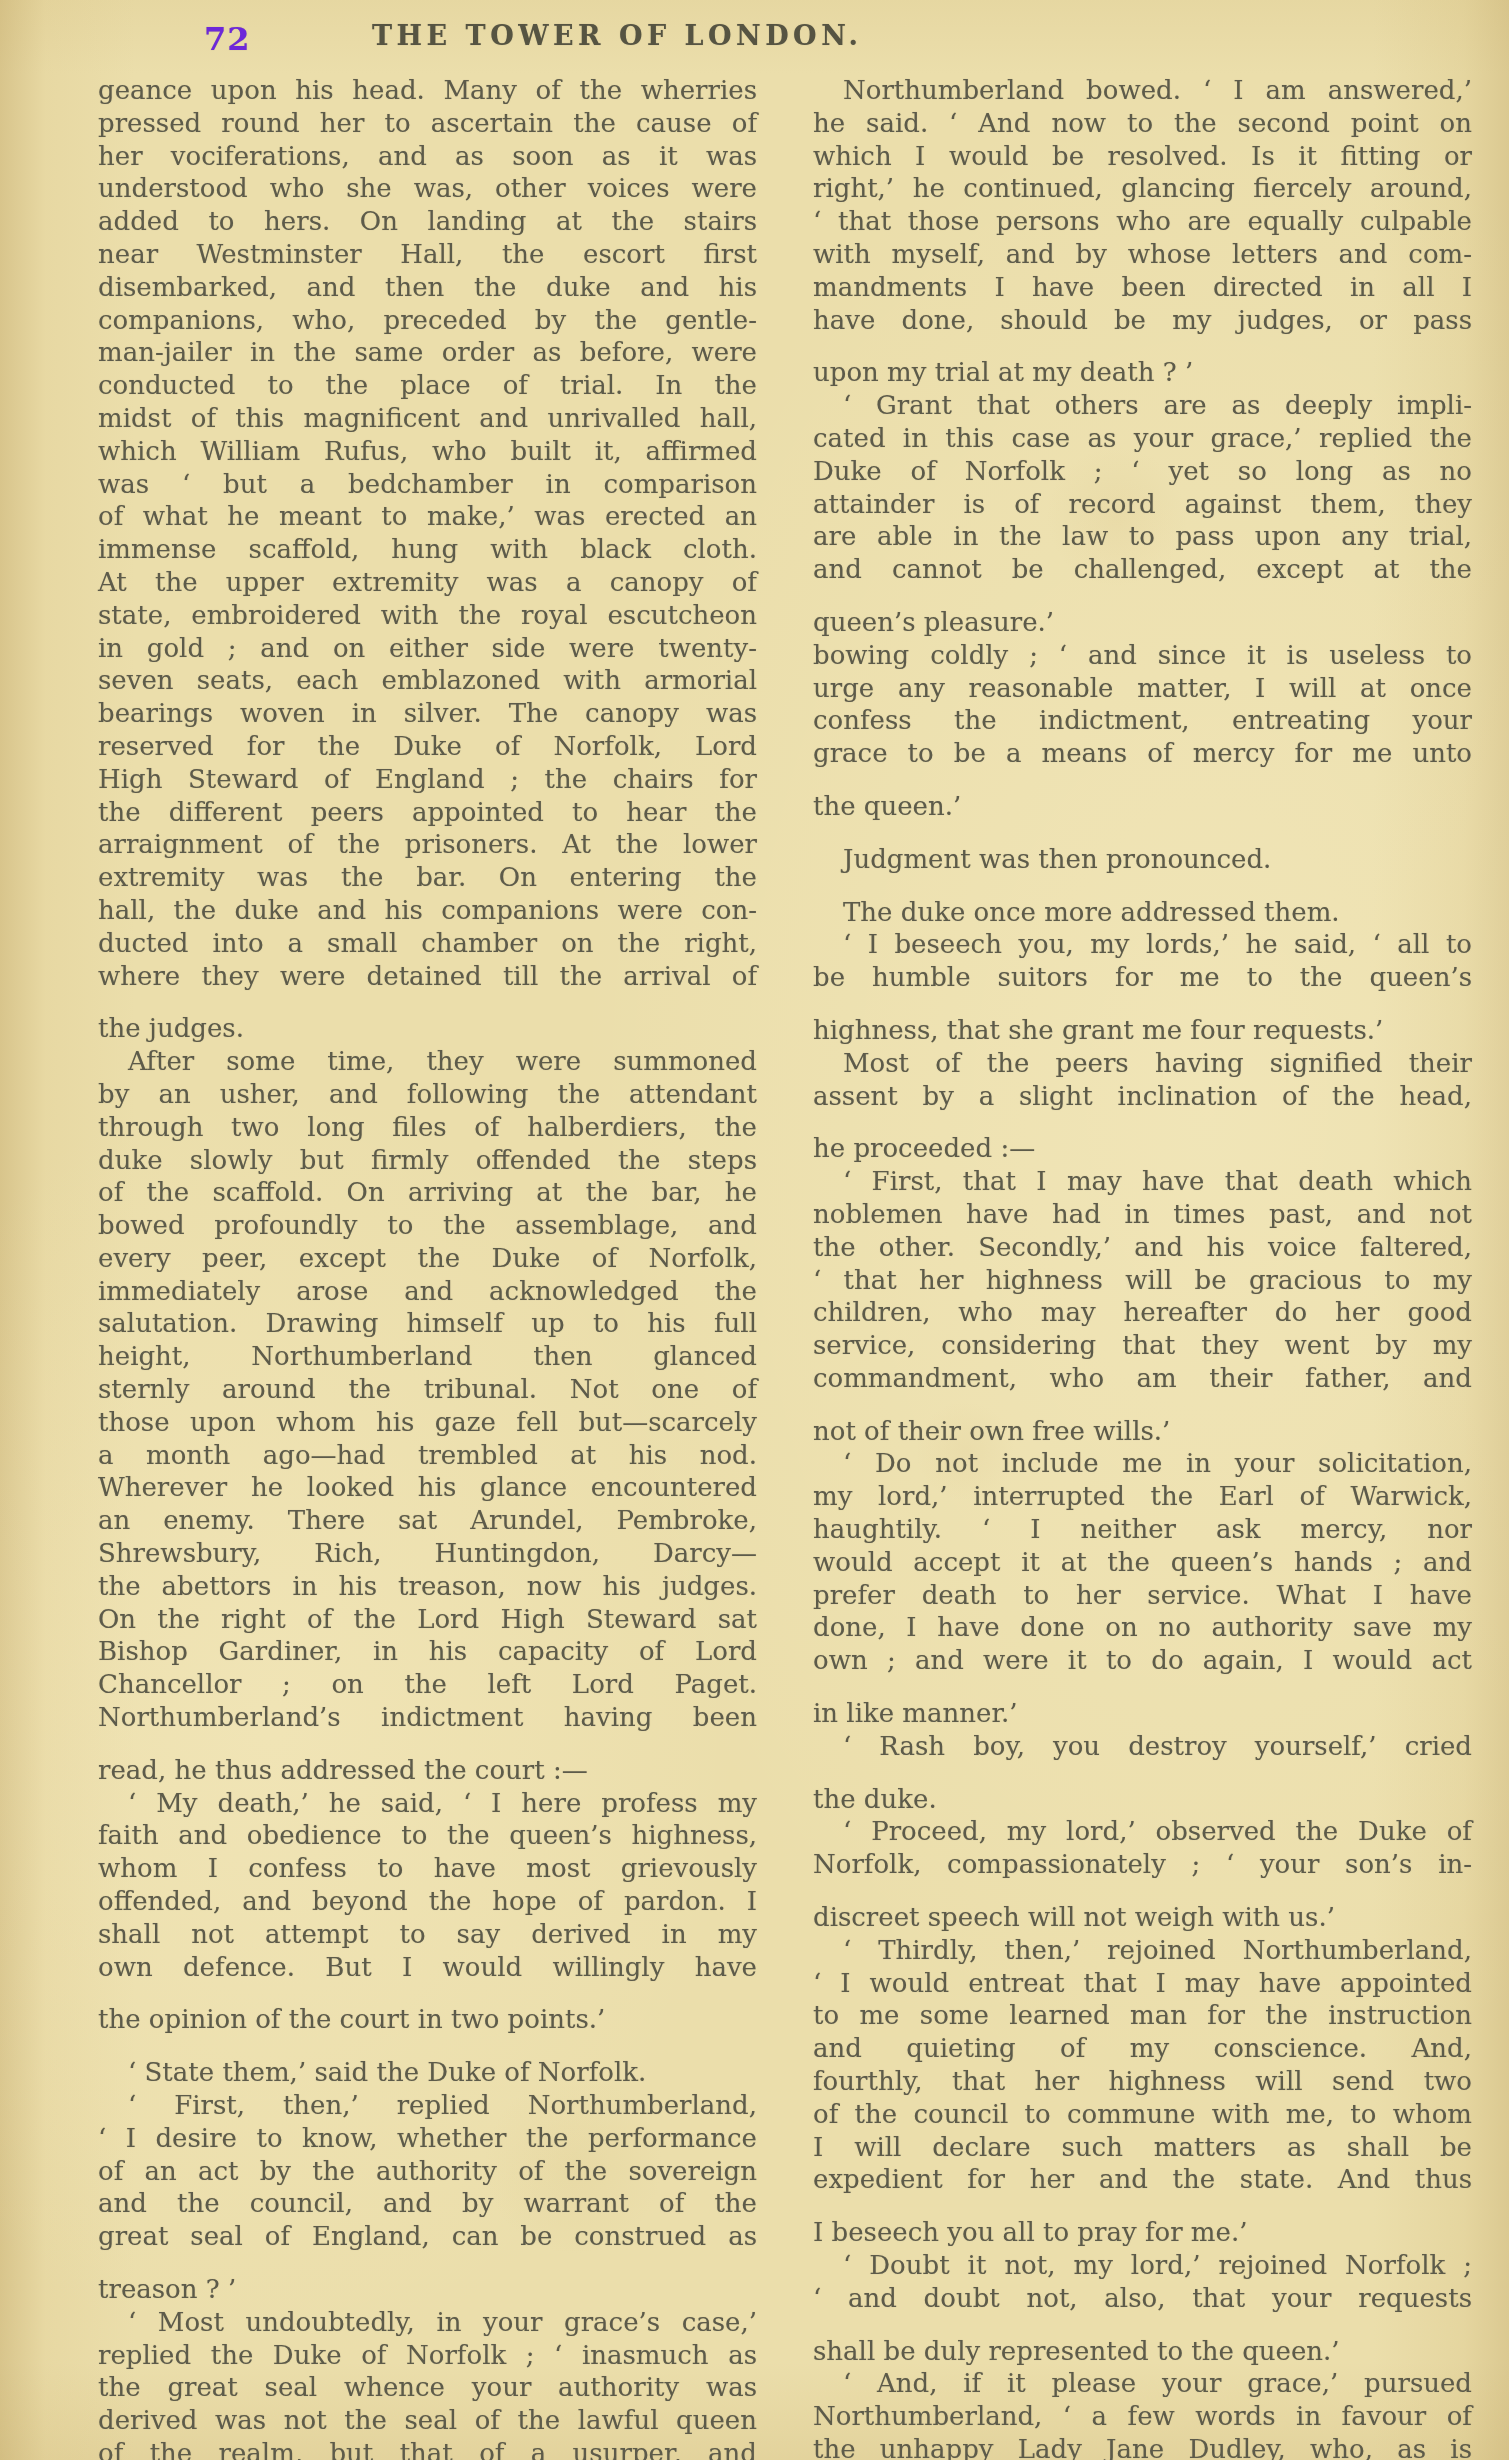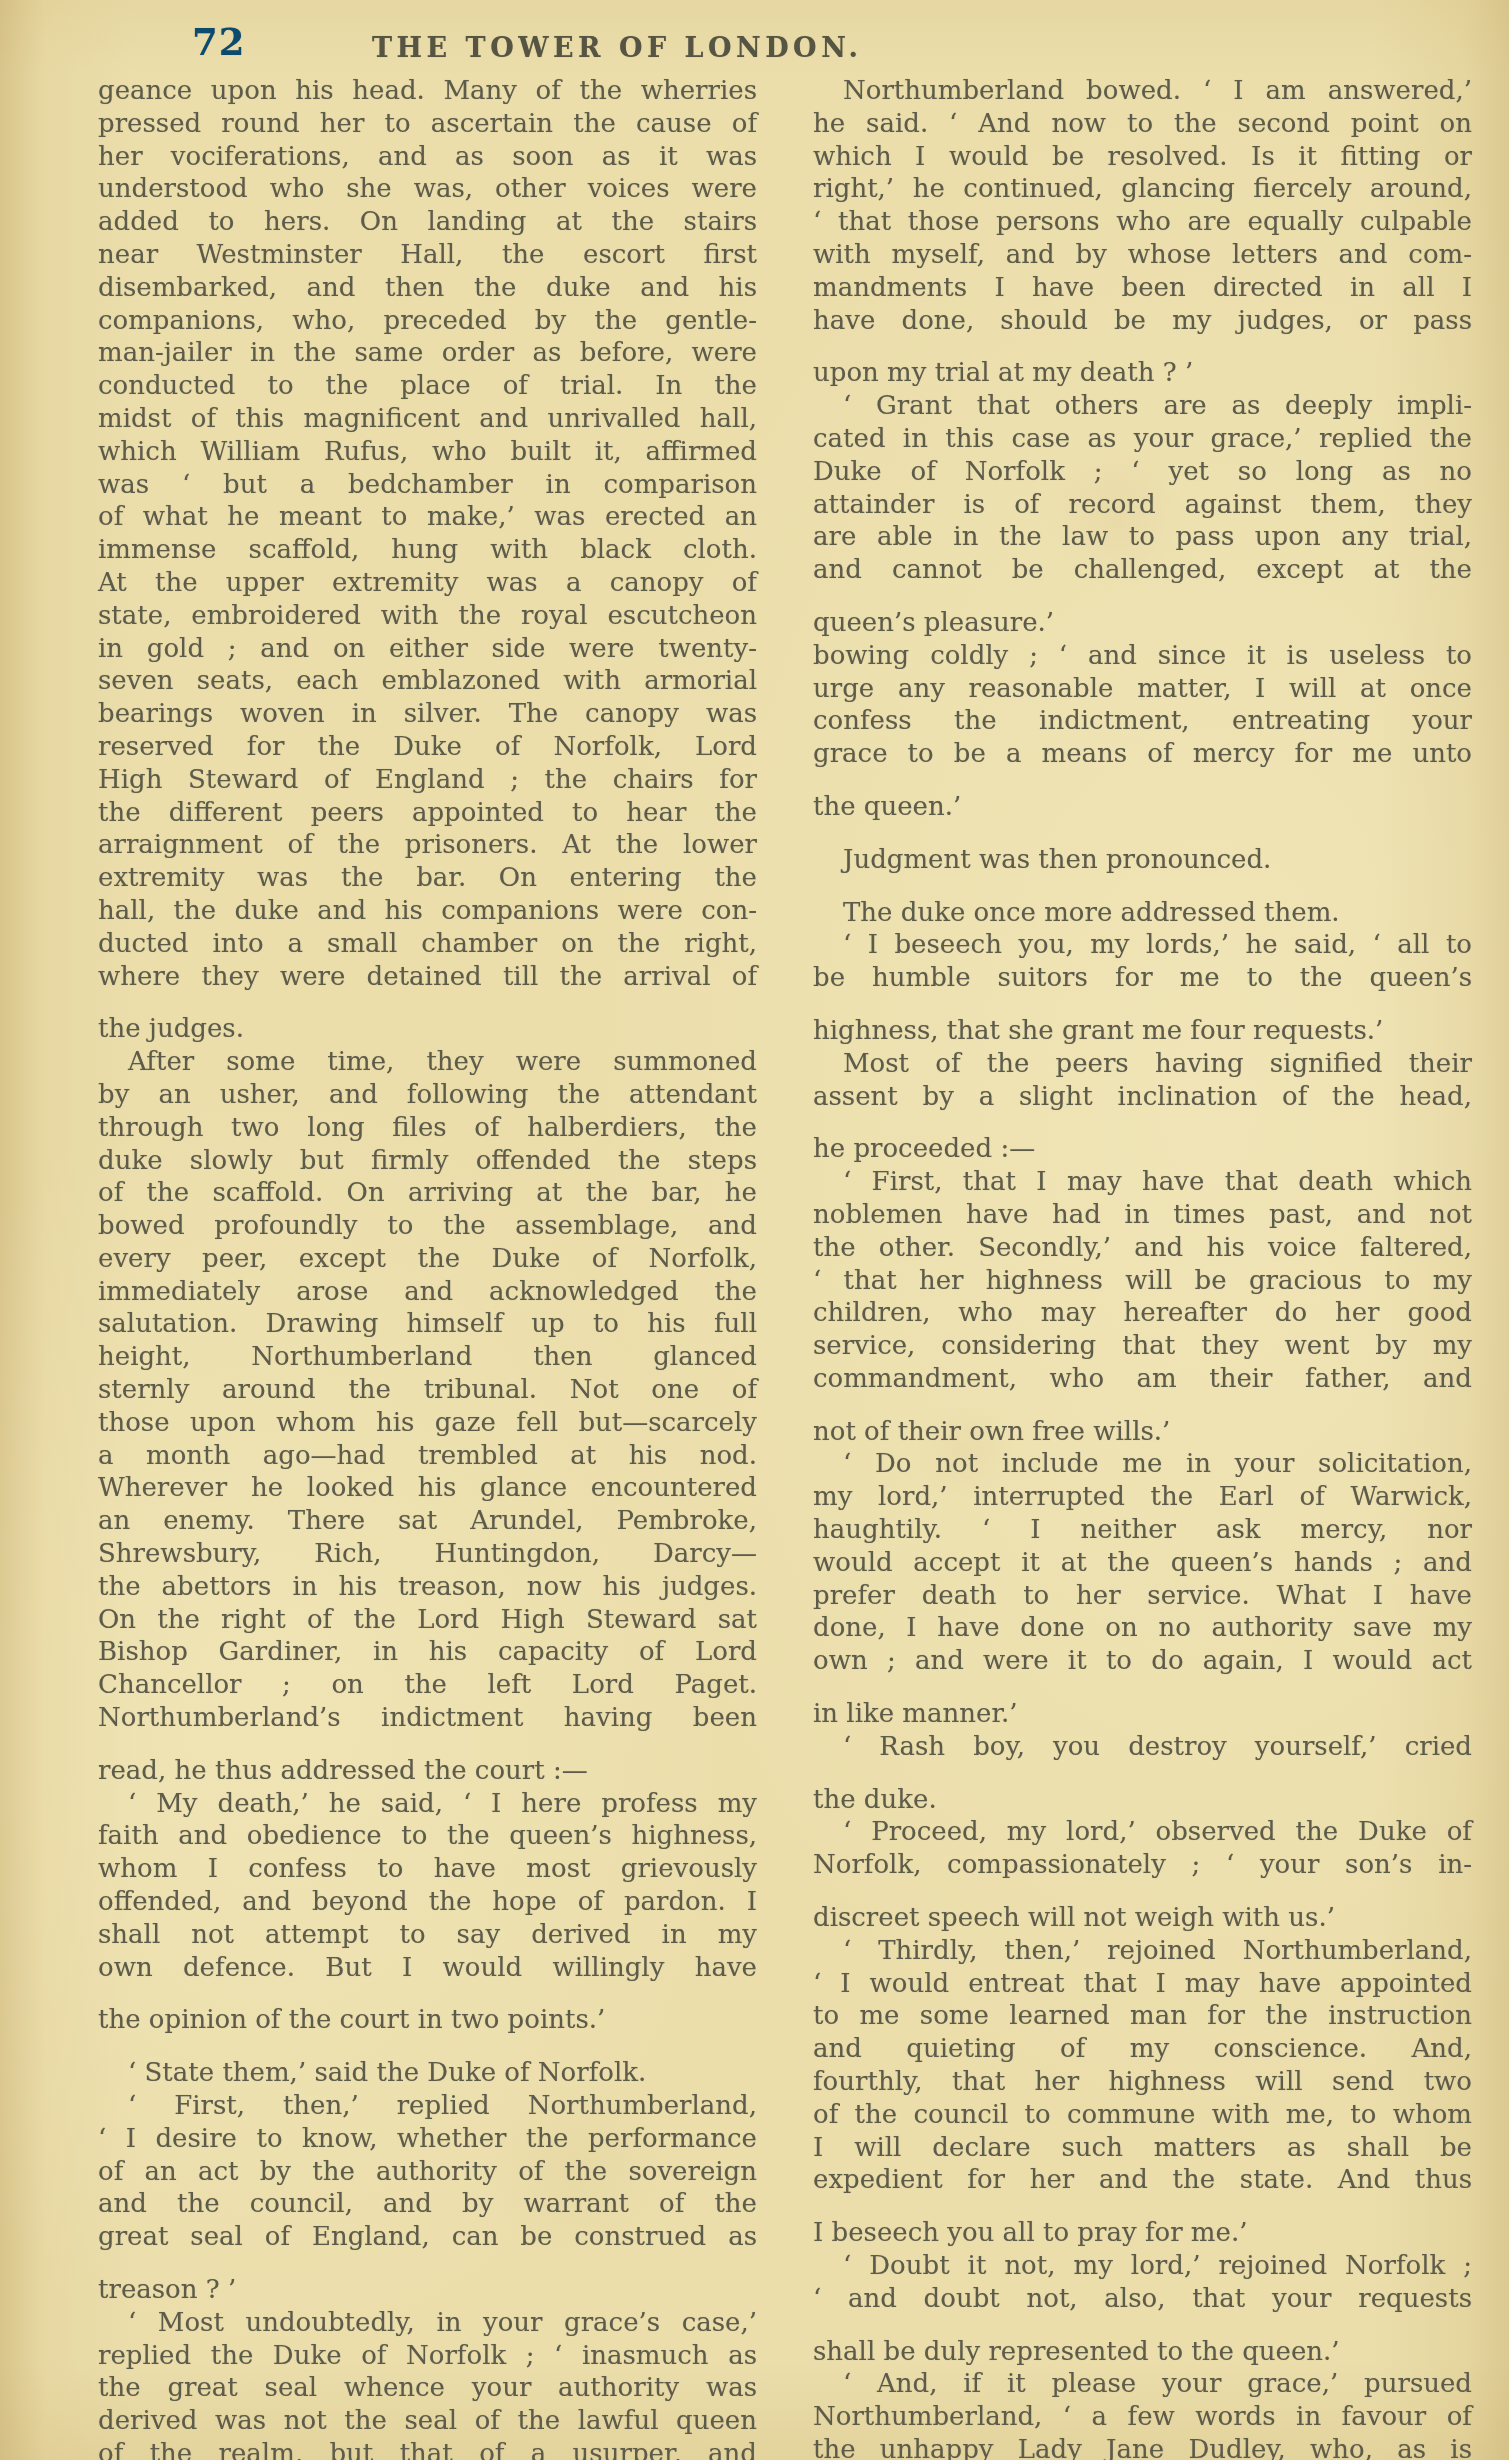--- a/index.html
+++ b/index.html
@@ -11,26 +11,26 @@
       radial-gradient(ellipse 900px 1500px at 80% 45%, rgba(255,247,214,0.28), transparent 70%),
       radial-gradient(ellipse 650px 900px at 18% 70%, rgba(252,242,205,0.30), transparent 72%),
       radial-gradient(circle 70px at 74% 21%, rgba(195,165,95,0.12), transparent 100%),
       radial-gradient(circle 50px at 64% 59%, rgba(195,165,95,0.10), transparent 100%),
       radial-gradient(circle 90px at 38% 88%, rgba(200,172,100,0.10), transparent 100%),
       linear-gradient(90deg, rgba(185,155,88,0.38) 0%, rgba(215,190,125,0.18) 3%, rgba(0,0,0,0) 9%, rgba(0,0,0,0) 91%, rgba(205,180,112,0.20) 97%, rgba(182,152,85,0.30) 100%),
       linear-gradient(0deg, rgba(198,172,104,0.22) 0%, rgba(0,0,0,0) 4%, rgba(0,0,0,0) 97%, rgba(208,184,118,0.18) 100%);
   }
   .header{position:absolute;top:18px;left:0;width:100%;height:44px;}
   .page-number{
-    position:absolute;left:192px;top:2px;
-    font-size:37px;font-weight:bold;color:#0c4a6e;letter-spacing:1px;
+    position:absolute;left:204px;top:2px;
+    font-size:32px;font-weight:bold;color:#6d28d9;letter-spacing:1px;
     text-shadow:0 0 1px rgba(86,84,66,0.35);
   }
   .page-title{
-    position:absolute;left:372px;top:14px;
+    position:absolute;left:372px;top:2px;
     font-size:27px;font-weight:bold;color:#565442;letter-spacing:4.5px;
     text-shadow:0 0 1px rgba(86,84,66,0.35);
   }
   .columns{
     position:absolute;top:74px;left:98px;
     display:flex;gap:56px;
   }
   .column{width:659px;}
   .line{
     font-size:26px;line-height:32.8px;color:#5d5b4a;

